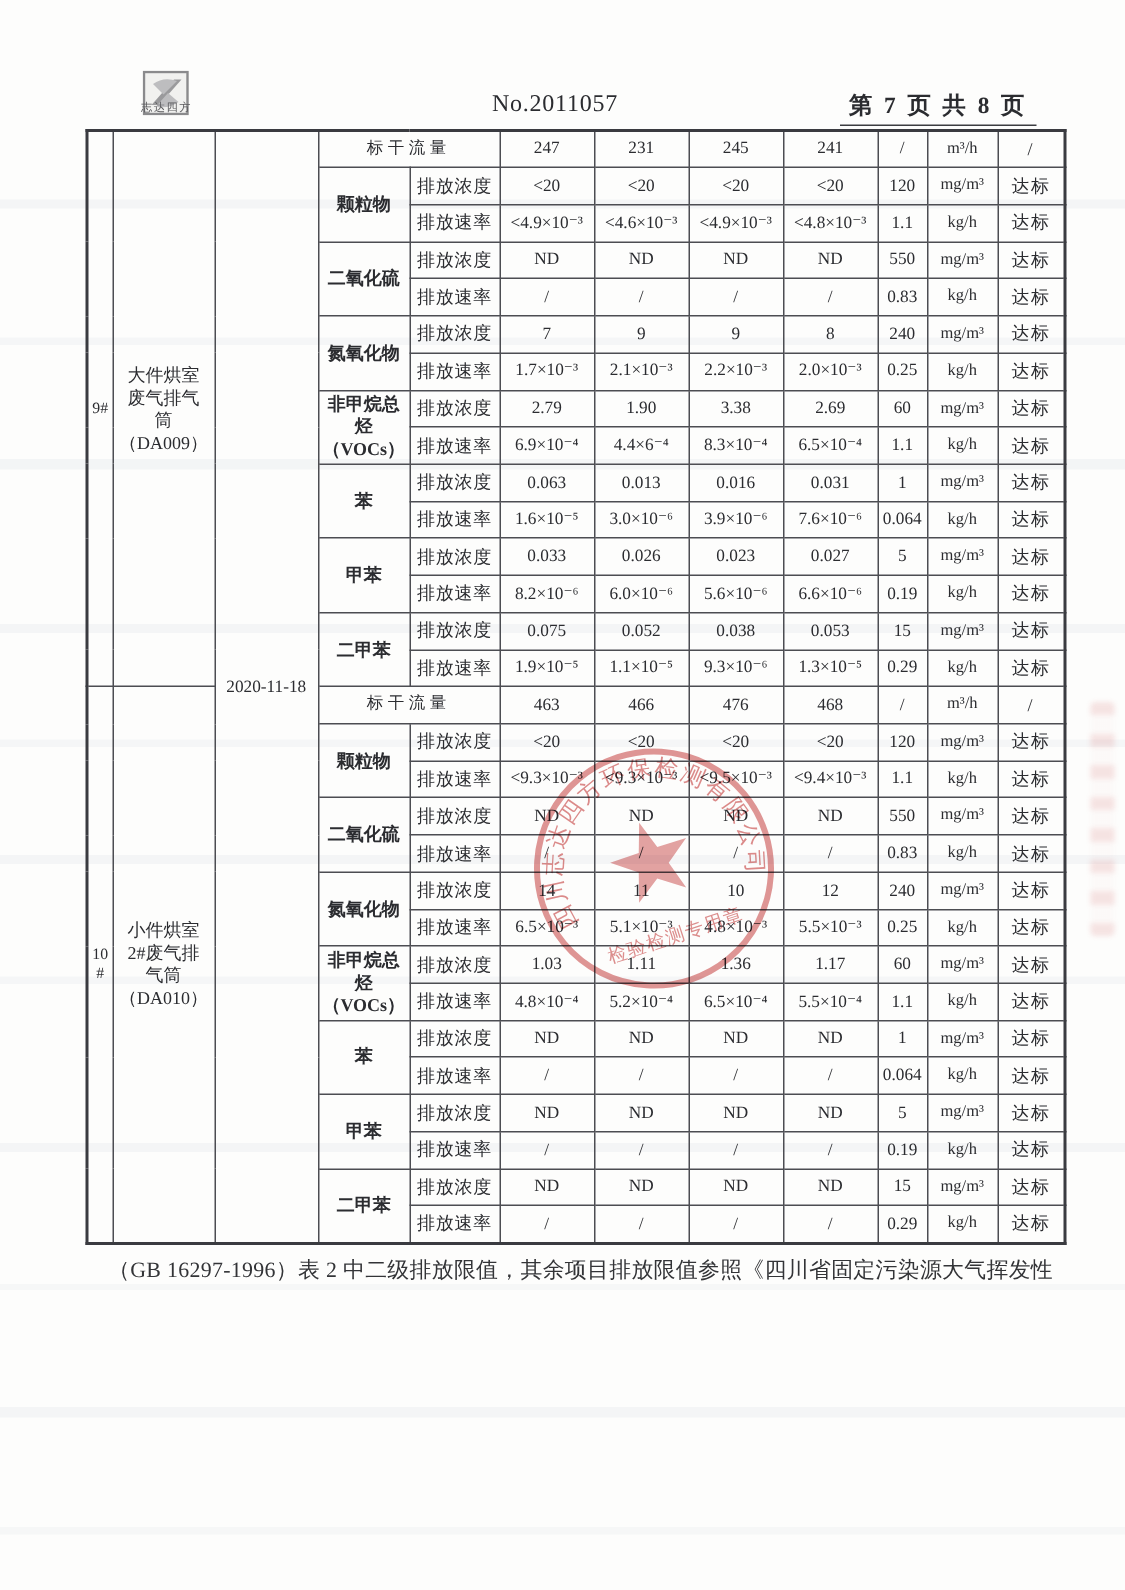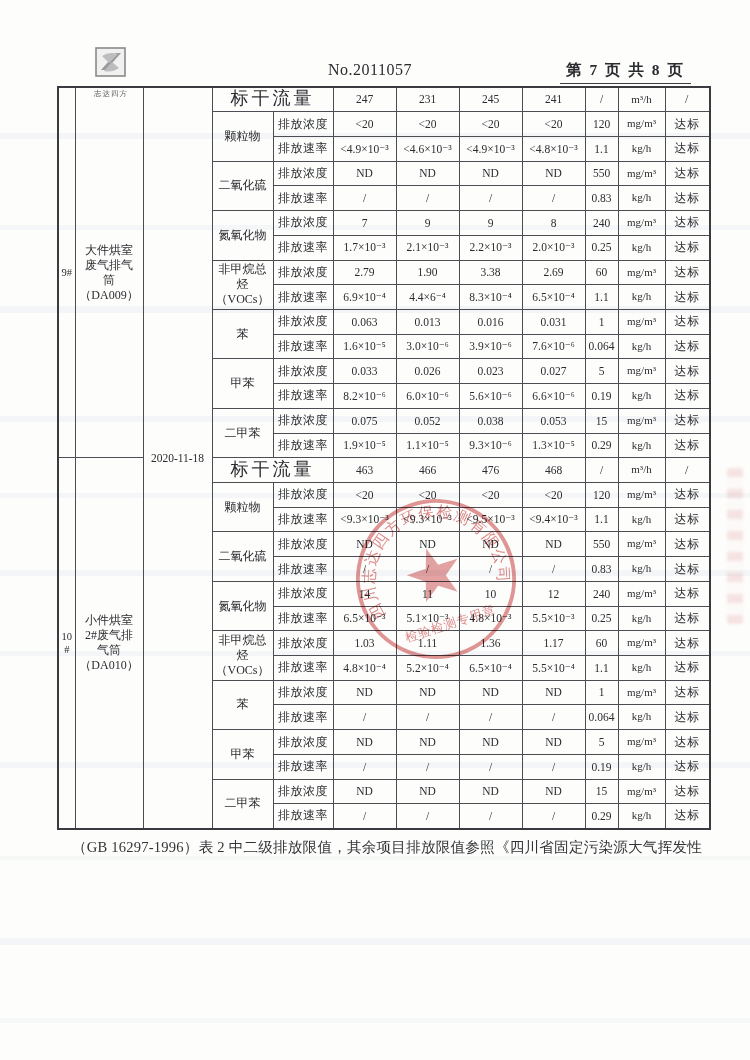--- a/index.html
+++ b/index.html
@@ -5,43 +5,43 @@
   html,body{margin:0;padding:0;}
   body{
     width:750px;height:1060px;position:relative;overflow:hidden;
     background:#fdfdfc;
     font-family:"Liberation Serif","DejaVu Serif",serif;
     color:#2b2c30;
   }
   .streak{position:absolute;left:0;width:750px;pointer-events:none;}
   
   .logo-box{position:absolute;left:95px;top:47px;width:31px;height:30px;}
-  .logo-label{position:absolute;left:87px;top:89px;width:48px;font-size:7.5px;color:#5a5a5d;
+  .logo-label{position:absolute;left:87px;top:67px;width:48px;font-size:7.5px;color:#5a5a5d;
     letter-spacing:1px;text-align:center;white-space:nowrap;}
   .report-no{position:absolute;left:328px;top:61px;font-size:16px;letter-spacing:.5px;}
   .page-info{position:absolute;left:560px;top:60px;font-size:15.5px;letter-spacing:2px;
     padding:0 6px 2px 6px;border-bottom:1.6px solid #3c3d41;font-weight:bold;}
   
   table.report{
     position:absolute;left:57px;top:86px;width:652px;height:742px;
     border-collapse:collapse;table-layout:fixed;
     font-size:11.5px;
   }
   table.report td{
     border:1px solid #4c4d52;text-align:center;vertical-align:middle;
     padding:0;line-height:1.25;overflow:hidden;
   }
   table.report{border:2px solid #3a3b40;}
   table.report tr{height:24.73px;}
   td.c-stack{font-size:10.5px;word-break:break-all;line-height:1.2;}
   td.c-source{font-size:12px;white-space:pre-line;line-height:1.45;}
   td.c-date{font-size:11.5px;margin-left:30px;}
-  td.c-name{font-size:12px;white-space:pre-line;line-height:1.35;}
+  td.c-name{font-size:12px;white-space:pre-line;line-height:1.35;font-weight:bold;}
   td.c-type{font-size:12px;letter-spacing:.5px;}
-  td.c-flowlabel{font-size:18px;letter-spacing:3px;font-family:Liberation Mono, monospace;}
+  td.c-flowlabel{font-size:11px;letter-spacing:3px;}
   td.c-val{font-size:11.5px;}
   td.c-limit{font-size:11.5px;}
   td.c-unit{font-size:11px;margin-top:20px;}
   td.c-result{font-size:12px;letter-spacing:1px;}
   
   .note{position:absolute;left:72px;top:836px;width:612px;font-size:14.6px;
     line-height:22.5px;color:#333437;letter-spacing:.2px;}
   .note-line{white-space:nowrap;}
   .note-line.first{text-indent:26px;}
   

